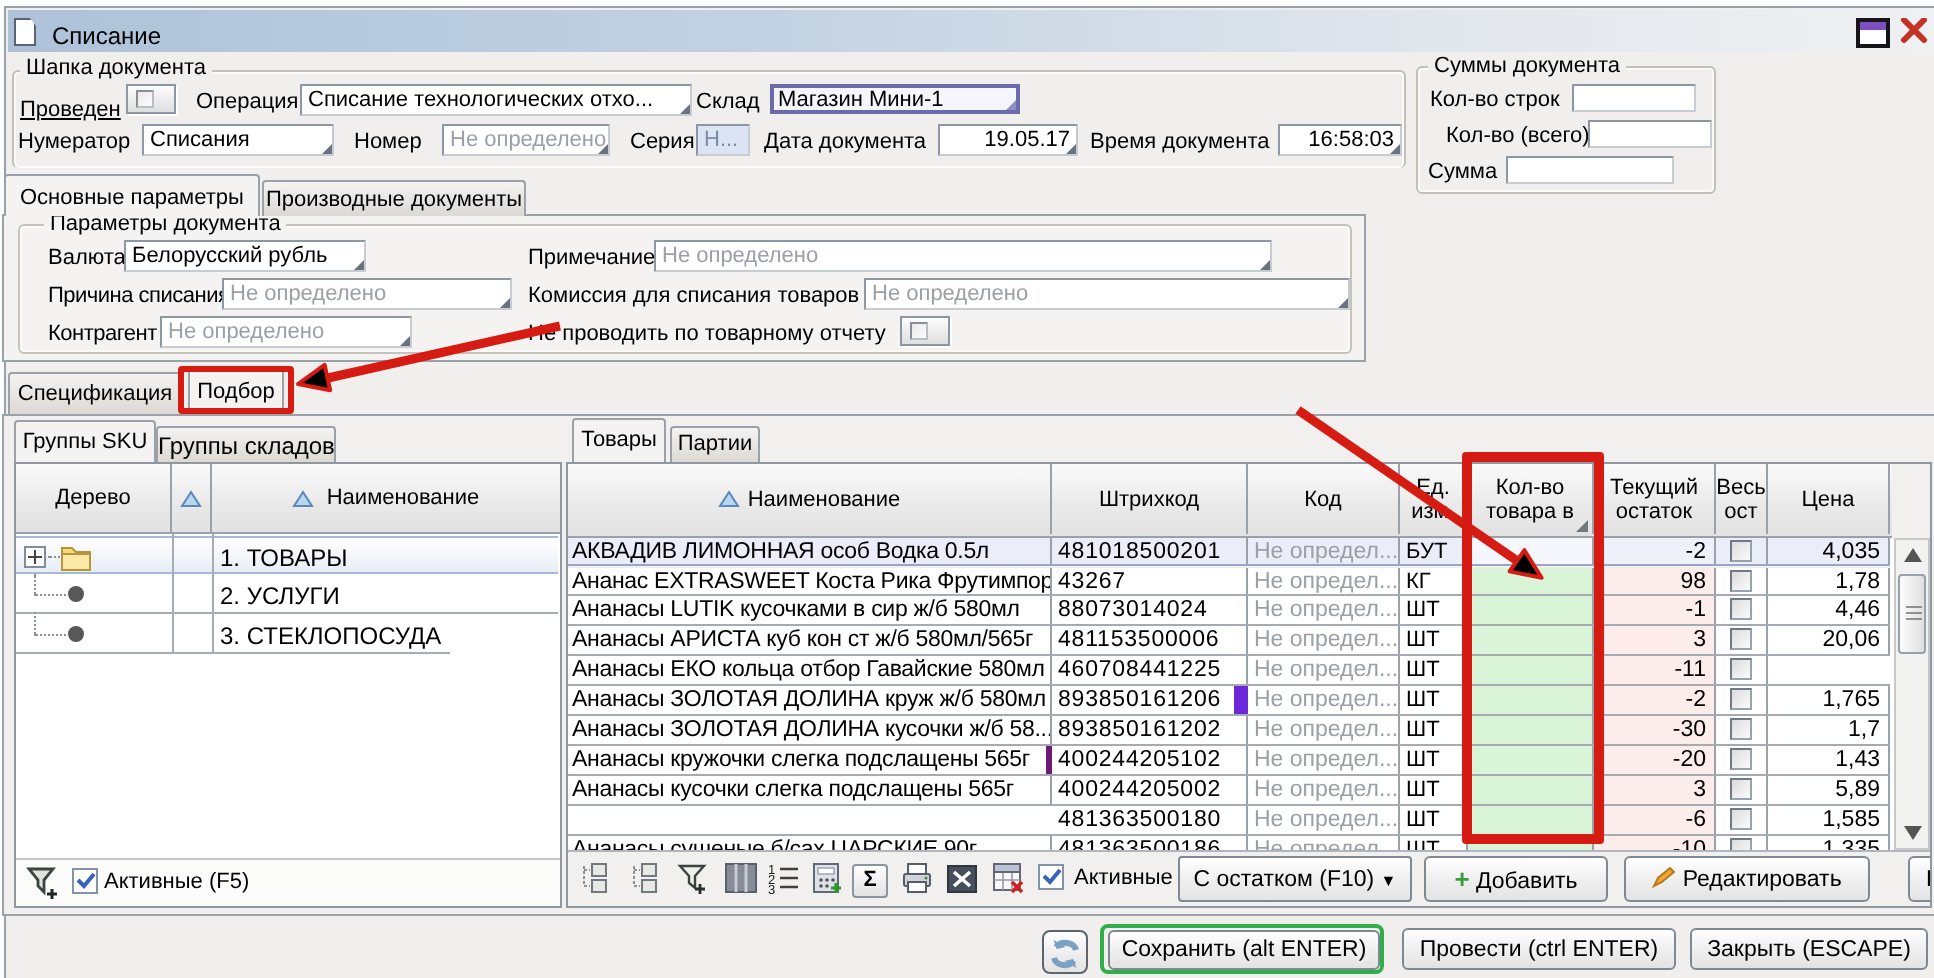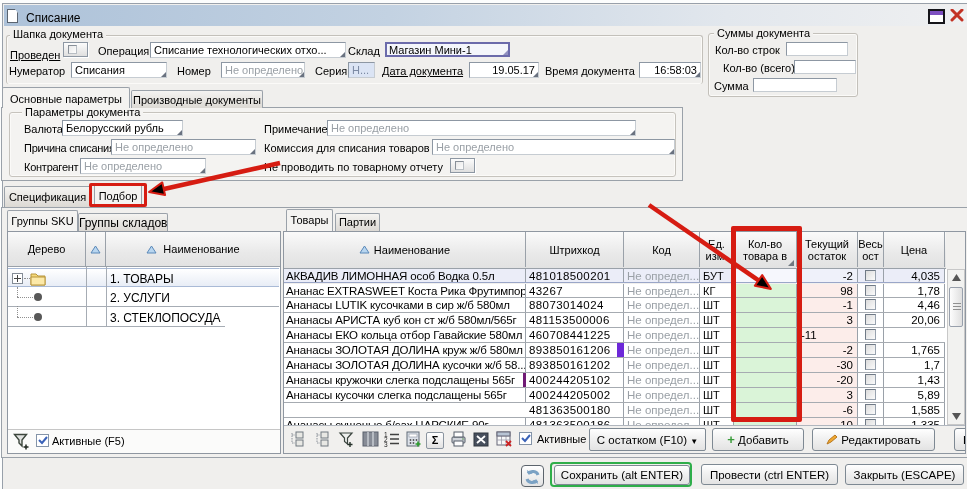--- a/index.html
+++ b/index.html
@@ -37,21 +37,21 @@
 <div class="lbl" style="left:98px;top:45px;">Операция</div>
 <div class="fld " style="left:150px;top:42px;width:196px;height:16px;">Списание технологических отхо...<span class="corner"></span></div>
 <div class="lbl" style="left:348px;top:45px;">Склад</div>
 <div class="fld" style="left:385px;top:42px;width:125px;height:15px;background:#f4f6fb;border:2px solid #6b6bab;padding:0 2px;line-height:13px">Магазин Мини-1<span class="corner" style="border-bottom-color:#9090c0"></span></div>
 <div class="lbl" style="left:9px;top:65px;">Нумератор</div>
 <div class="fld " style="left:71px;top:62px;width:96px;height:16px;">Списания<span class="corner"></span></div>
 <div class="lbl" style="left:177px;top:65px;">Номер</div>
 <div class="fld gray" style="left:221px;top:62px;width:84px;height:16px;">Не определено<span class="corner"></span></div>
 <div class="lbl" style="left:315px;top:65px;">Серия</div>
 <div class="fld " style="left:348px;top:62px;width:27px;height:16px;background:#dbe4f4;color:#7c8aa4">Н...</div>
-<div class="lbl" style="left:382px;top:65px;text-decoration:underline;">Дата документа</div>
+<div class="lbl" style="left:382px;top:65px;">Дата документа</div>
 <div class="fld " style="left:469px;top:62px;width:70px;height:16px;text-align:right">19.05.17<span class="corner"></span></div>
 <div class="lbl" style="left:545px;top:65px;">Время документа</div>
 <div class="fld " style="left:639px;top:62px;width:62px;height:16px;text-align:right">16:58:03<span class="corner"></span></div>
 <div class="gb" style="left:708px;top:33px;width:150px;height:64px"></div>
 <div class="gbl" style="left:714px;top:27px">Суммы документа</div>
 <div class="lbl" style="left:715px;top:44px;">Кол-во строк</div>
 <div class="fld " style="left:786px;top:42px;width:62px;height:14px;"></div>
 <div class="lbl" style="left:723px;top:62px;">Кол-во (всего)</div>
 <div class="fld " style="left:794px;top:60px;width:62px;height:14px;"></div>
 <div class="lbl" style="left:714px;top:80px;">Сумма</div>
@@ -199,21 +199,21 @@
           <span style="position:absolute;left:7px;top:1px;width:11px;height:11px;border:1px solid #98a2ae;border-top-color:#707a86;border-left-color:#707a86;background:linear-gradient(135deg,#dcdcdc,#fbfbfb)"></span>
         </div>
 <div class="a" style="left:600px;top:0;width:61px;height:14px;border-right:1px solid #9aa1a9;padding:0 4px;font-size:11.5px;line-height:14px;text-align:right">20,06</div>
 </div>
 <div class="a" style="left:0px;top:96.3px;width:662px;height:14.95px;background:#fff;border-bottom:1px solid #a6abb1;overflow:hidden">
 <div class="a" style="left:0;top:0;width:242px;height:14px;border-right:1px solid #9aa1a9;padding-left:2px;font-size:11.5px;letter-spacing:-0.15px;line-height:14px;white-space:nowrap;overflow:hidden">Ананасы ЕКО кольца отбор Гавайские 580мл</div>
 <div class="a" style="left:242px;top:0;width:98px;height:14px;border-right:1px solid #9aa1a9;padding:0 3px;font-size:11.5px;letter-spacing:0.4px;line-height:14px">460708441225</div>
 <div class="a" style="left:340px;top:0;width:76px;height:14px;border-right:1px solid #9aa1a9;padding:0 3px;font-size:11px;line-height:14px;color:#9aa0a6;white-space:nowrap;overflow:hidden;font-size:11.5px">Не определ...</div>
 <div class="a" style="left:416px;top:0;width:34px;height:14px;border-right:1px solid #9aa1a9;padding:0 3px;font-size:11px;line-height:14px">ШТ</div>
 <div class="a" style="left:450px;top:0;width:63px;height:14px;border-right:1px solid #9aa1a9;background:#daf4d8"></div>
-<div class="a" style="left:513px;top:0;width:61px;height:14px;border-right:1px solid #9aa1a9;background:#fcedea;padding:0 4px;font-size:11.5px;line-height:14px;text-align:left">-11</div>
+<div class="a" style="left:513px;top:0;width:61px;height:14px;border-right:1px solid #9aa1a9;background:#fcedea;padding:0 4px;font-size:11.5px;line-height:14px;text-align:right">-11</div>
 <div class="a" style="left:574px;top:0;width:26px;height:14px;border-right:1px solid #9aa1a9;background:#fff">
           <span style="position:absolute;left:7px;top:1px;width:11px;height:11px;border:1px solid #98a2ae;border-top-color:#707a86;border-left-color:#707a86;background:linear-gradient(135deg,#dcdcdc,#fbfbfb)"></span>
         </div>
 <div class="a" style="left:600px;top:16px;width:61px;height:14px;border-right:3px solid #737373;padding:0 4px;font-size:11.5px;line-height:14px;text-align:right">10,45</div>
 </div>
 <div class="a" style="left:0px;top:111.3px;width:662px;height:14.95px;background:#fff;border-bottom:1px solid #a6abb1;overflow:hidden">
 <div class="a" style="left:0;top:0;width:242px;height:14px;border-right:1px solid #9aa1a9;padding-left:2px;font-size:11.5px;letter-spacing:-0.15px;line-height:14px;white-space:nowrap;overflow:hidden">Ананасы ЗОЛОТАЯ ДОЛИНА круж ж/б 580мл</div>
 <div class="a" style="left:242px;top:0;width:98px;height:14px;border-right:7px solid #6d28d9;padding:0 3px;font-size:11.5px;letter-spacing:0.4px;line-height:14px">893850161206</div>
 <div class="a" style="left:340px;top:0;width:76px;height:14px;border-right:1px solid #9aa1a9;padding:0 3px;font-size:11px;line-height:14px;color:#9aa0a6;white-space:nowrap;overflow:hidden;font-size:11.5px">Не определ...</div>
 <div class="a" style="left:416px;top:0;width:34px;height:14px;border-right:1px solid #9aa1a9;padding:0 3px;font-size:11px;line-height:14px">ШТ</div>

